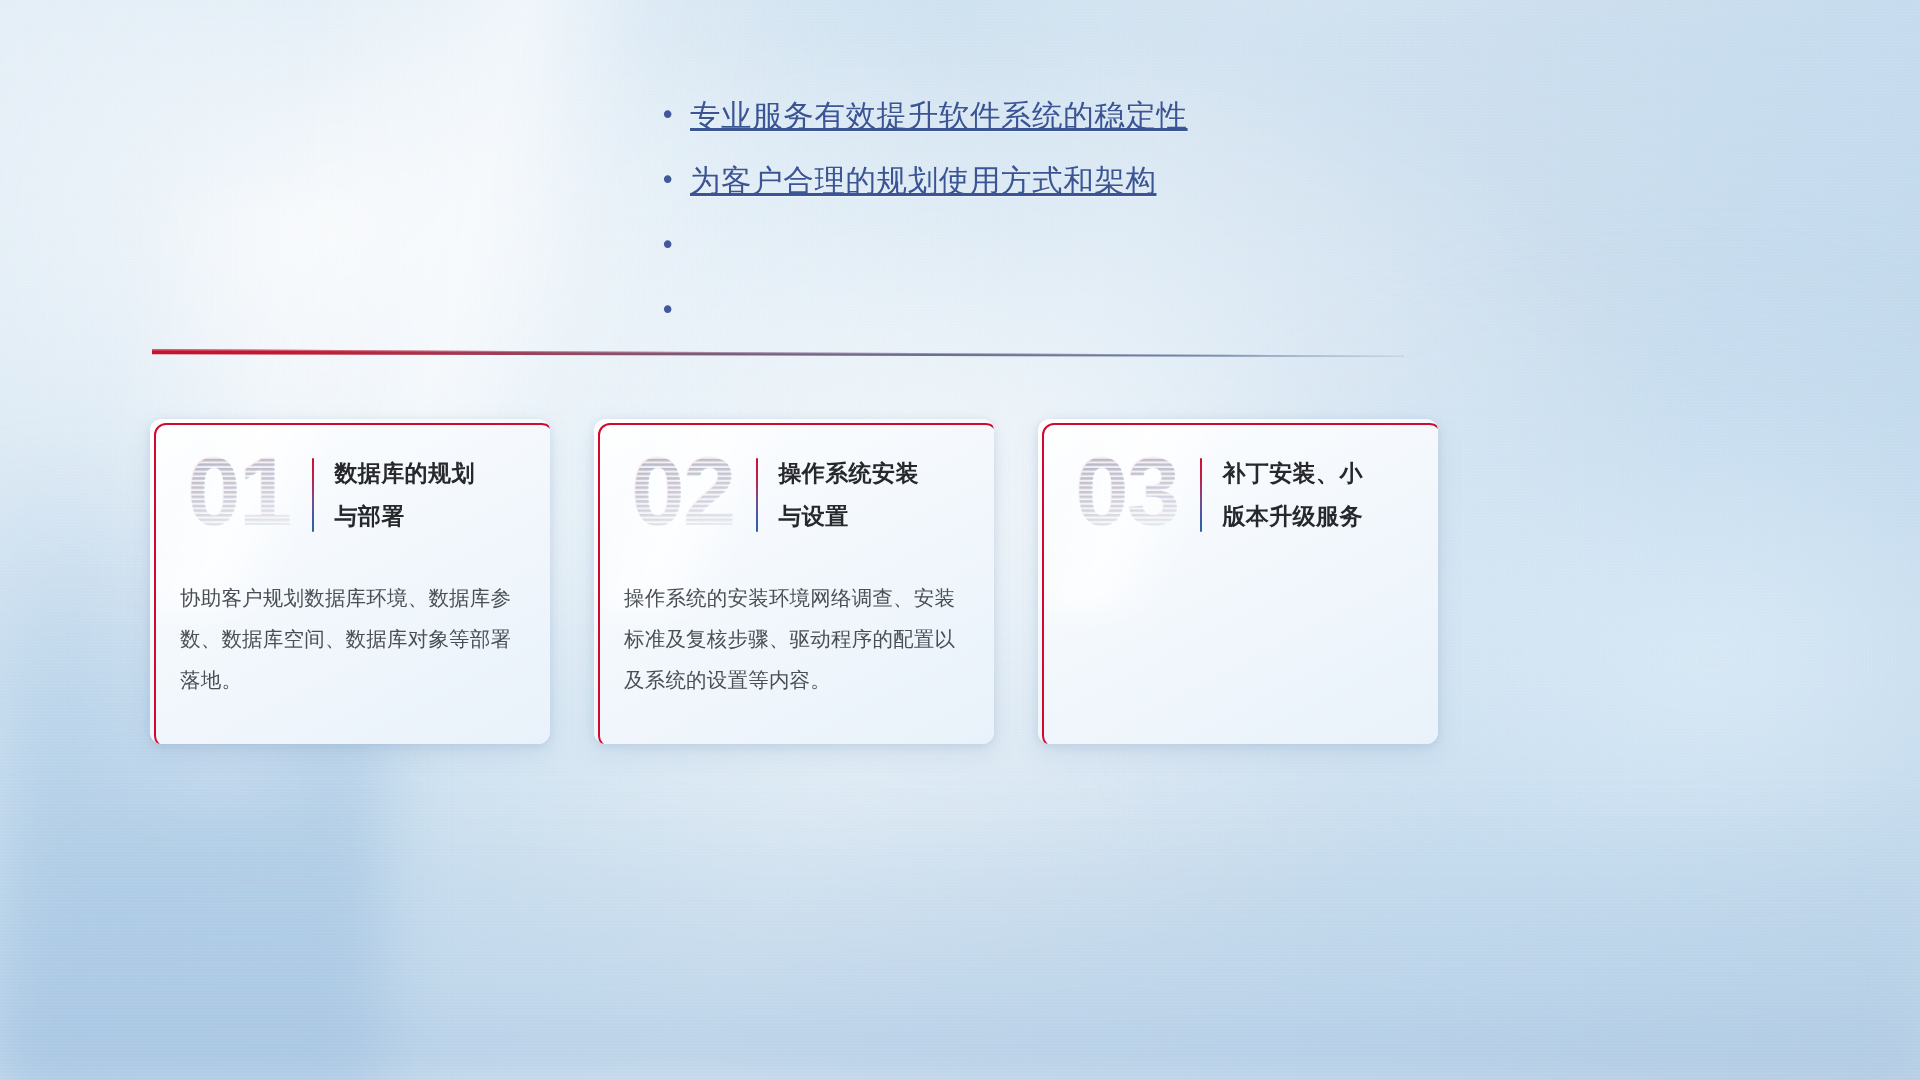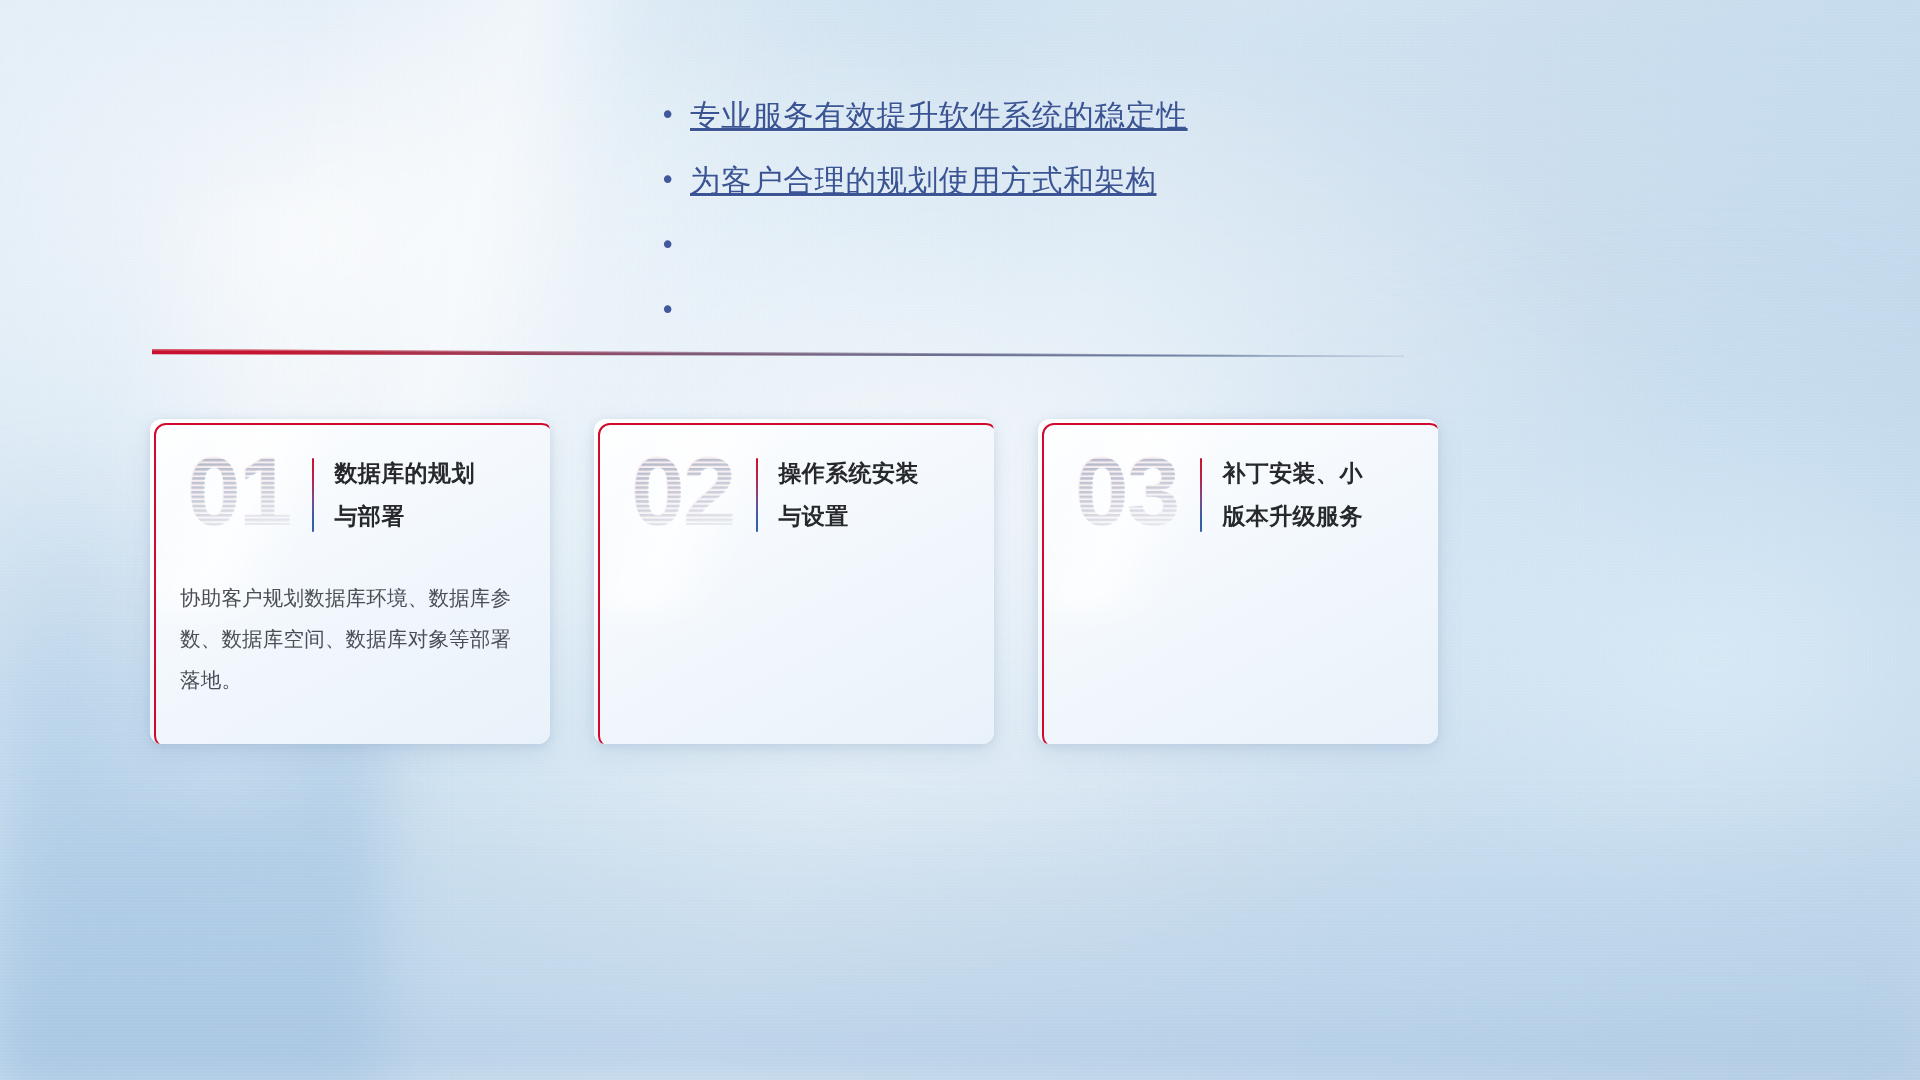--- a/index.html
+++ b/index.html
@@ -293,20 +293,21 @@
               </defs>
               <text x="64" y="80" text-anchor="middle" font-family="'Liberation Sans','DejaVu Sans',sans-serif" font-size="96" font-weight="700" letter-spacing="-2" fill="url(#stripes2)" mask="url(#numMask2)">02</text>
               <text x="63" y="79" text-anchor="middle" font-family="'Liberation Sans','DejaVu Sans',sans-serif" font-size="96" font-weight="700" letter-spacing="-2" fill="#d88a96" opacity="0.17" mask="url(#numMask2)">02</text>
             </svg>
           </div>
           <div class="card-bar"></div>
           <div class="card-title">操作系统安装
 与设置</div>
         </div>
 
+        <div class="card-body">操作系统的安装环境网络调查、安装标准及复核步骤、驱动程序的配置以及系统的设置等内容。</div>
       </div>
       <div class="card-accent"></div>
     </div>
 
     <div class="card">
       <div class="card-inner">
         <div class="card-sheen"></div>
 
         <div class="card-head">
           <div class="num-wrap">

